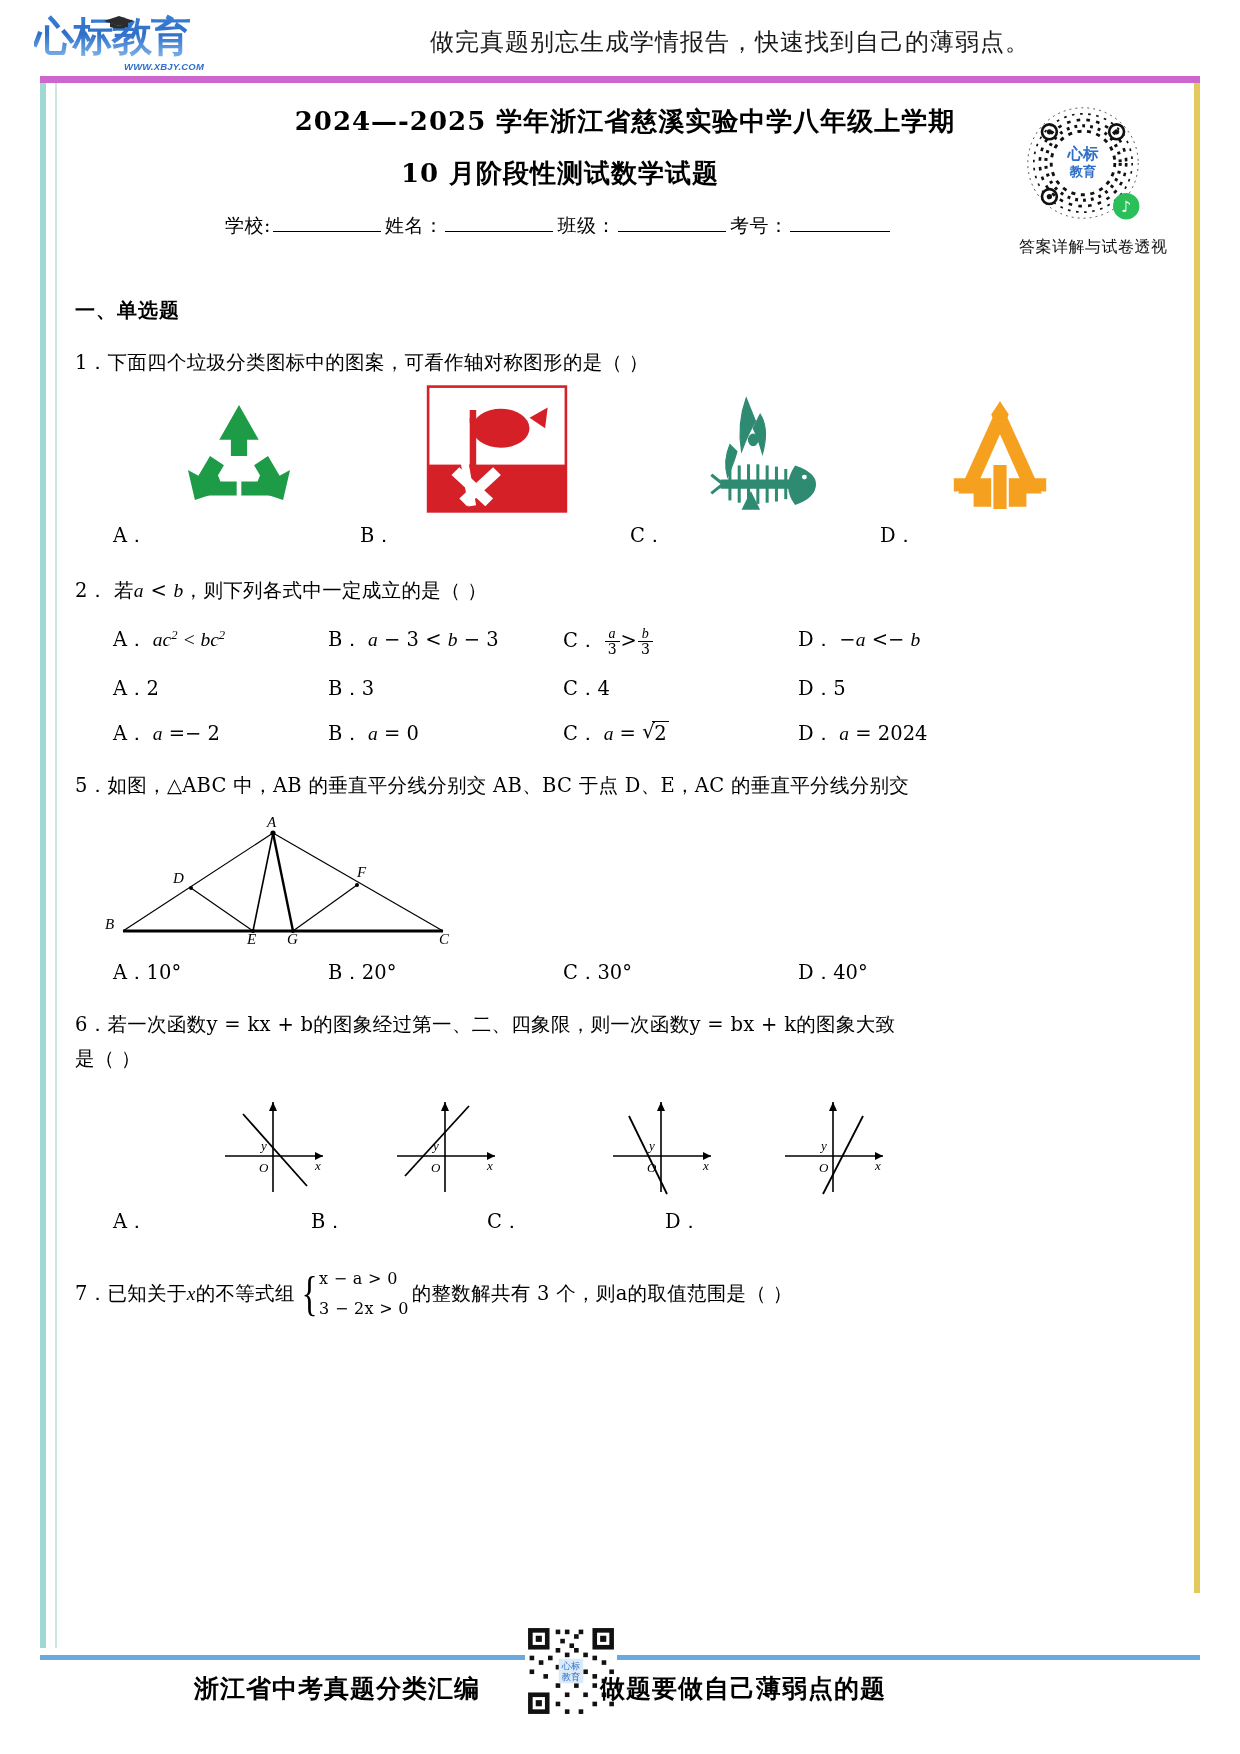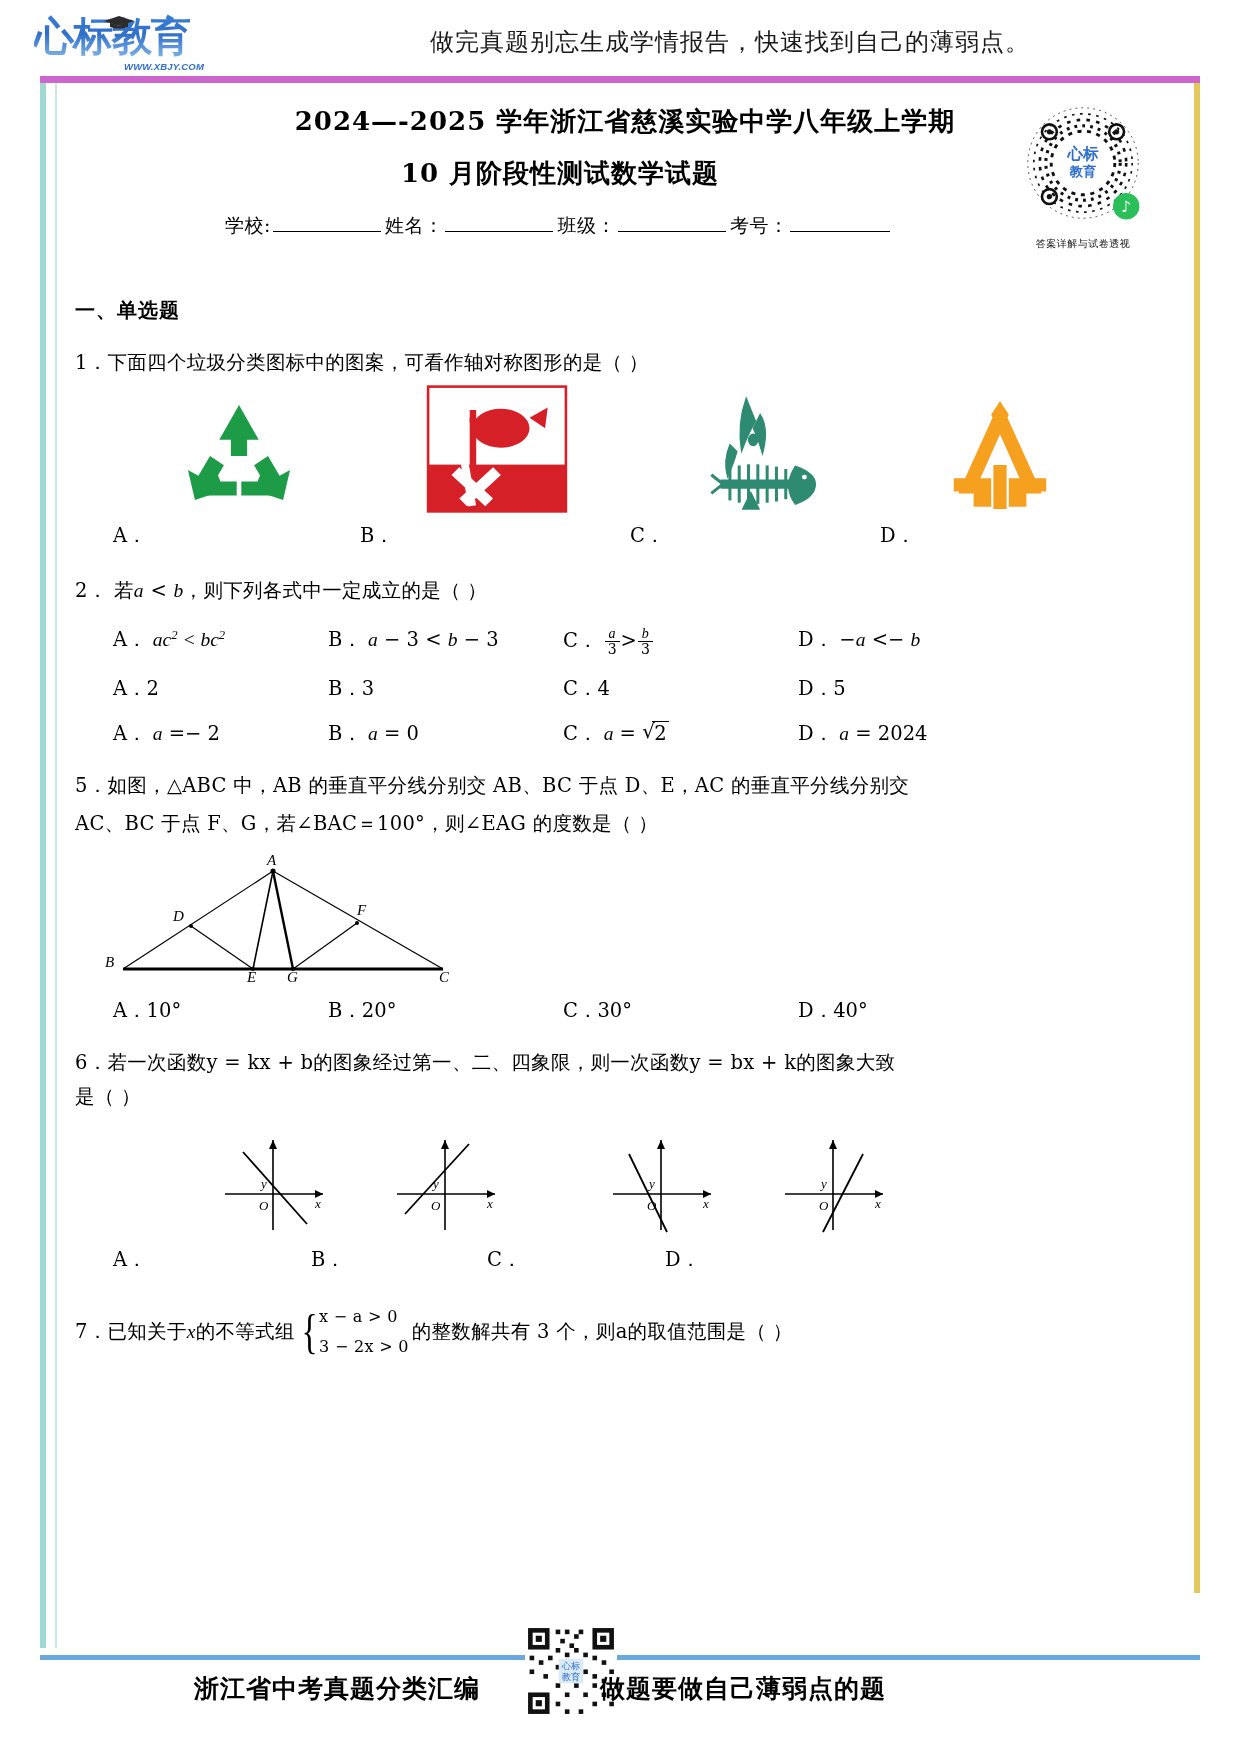--- a/index.html
+++ b/index.html
@@ -113,21 +113,21 @@
   .qr-box {
     position: absolute;
     right: 18px; top: 8px;
     width: 128px;
     text-align: center;
   }
   .qr-img { width: 120px; height: 120px; display:block; margin: 0 auto; }
   .qr-caption {
     margin-top: 14px;
     font-family: "DejaVu Sans", sans-serif;
-    font-size: 10px;
+    font-size: 16px;
     color: #111;
     white-space: nowrap;
     letter-spacing: 0.5px;
   }
 
   .info-line {
     margin-top: 14px;
     padding-left: 150px;
     font-family: "DejaVu Serif", serif;
     font-size: 19px;
@@ -439,23 +439,20 @@
 
   <div class="opts">
     <span class="opt-w-a"><span>A．</span> <i class="v">a</i> =− 2</span>
     <span class="opt-w-b"><span>B．</span> <i class="v">a</i> = 0</span>
     <span class="opt-w-c"><span>C．</span> <i class="v">a</i> = <span class="sqrt"><span class="radicand">2</span></span></span>
     <span><span>D．</span> <i class="v">a</i> = 2024</span>
   </div>
 
   <div class="q">
     <span>5．</span><span>如图，△ABC 中，AB 的垂直平分线分别交 AB、BC 于点 D、E，AC 的垂直平分线分别交</span>
-  </div>
-  <div class="q" style="margin-top:4px;">
-    <span>AC、BC 于点 F、G，若∠BAC＝100°，则∠EAG 的度数是（      ）</span>
   </div>
 
   <div class="fig-tri">
     <svg width="400" height="132" viewBox="0 0 400 132">
       <g stroke="#000" fill="none">
         <line x1="28" y1="118" x2="348" y2="118" stroke-width="3"></line>
         <line x1="28" y1="118" x2="178" y2="20" stroke-width="1.2"></line>
         <line x1="178" y1="20" x2="348" y2="118" stroke-width="1.2"></line>
         <line x1="96" y1="75" x2="158" y2="118" stroke-width="1.2"></line>
         <line x1="178" y1="20" x2="158" y2="118" stroke-width="1.6"></line>

